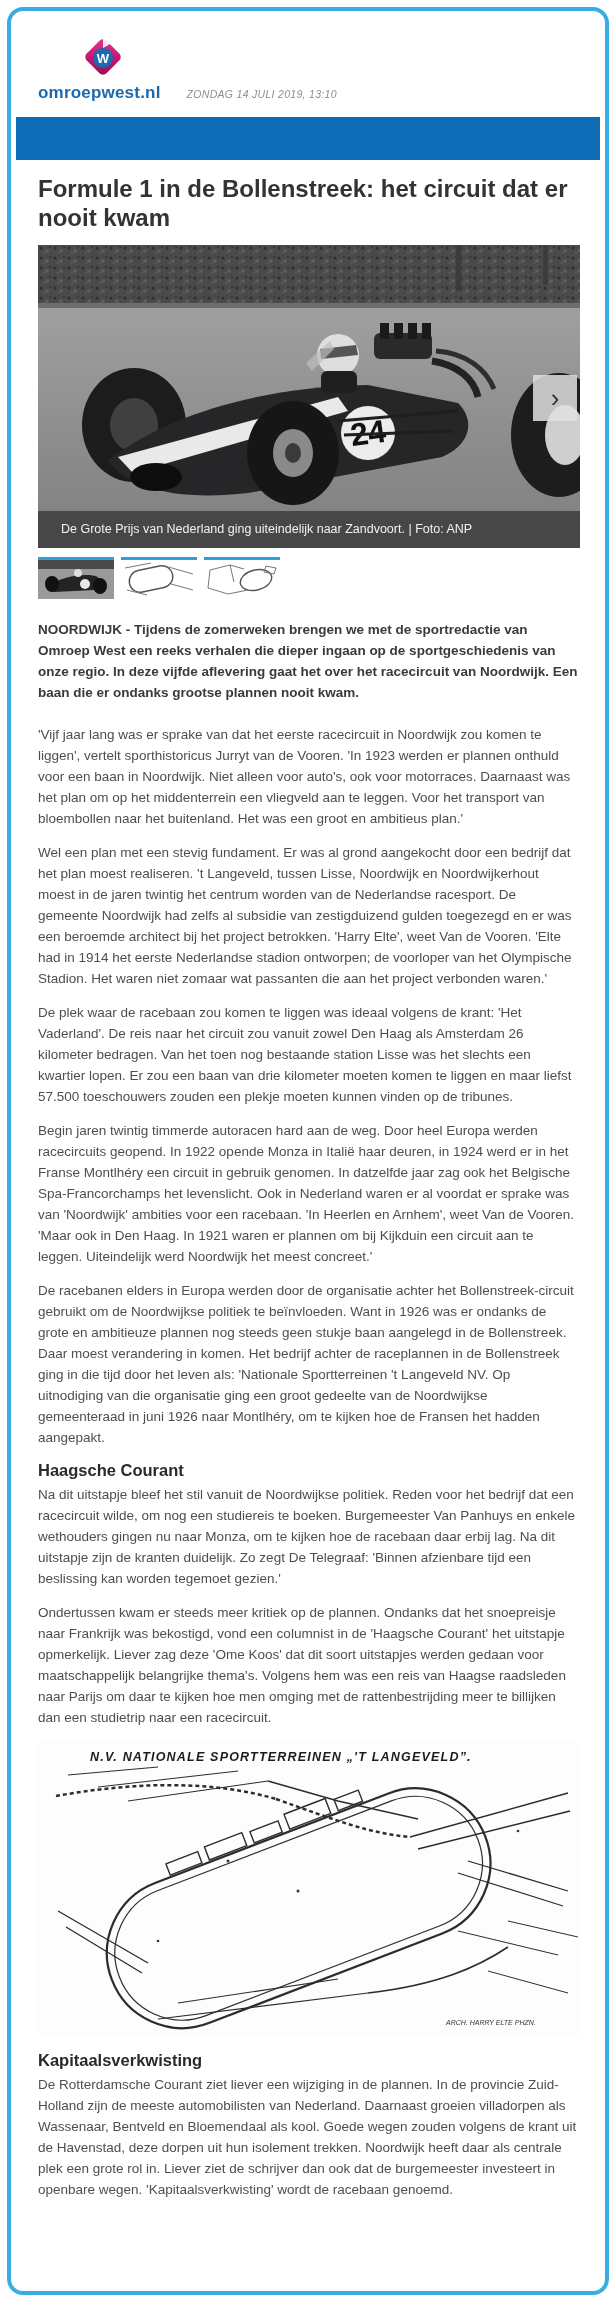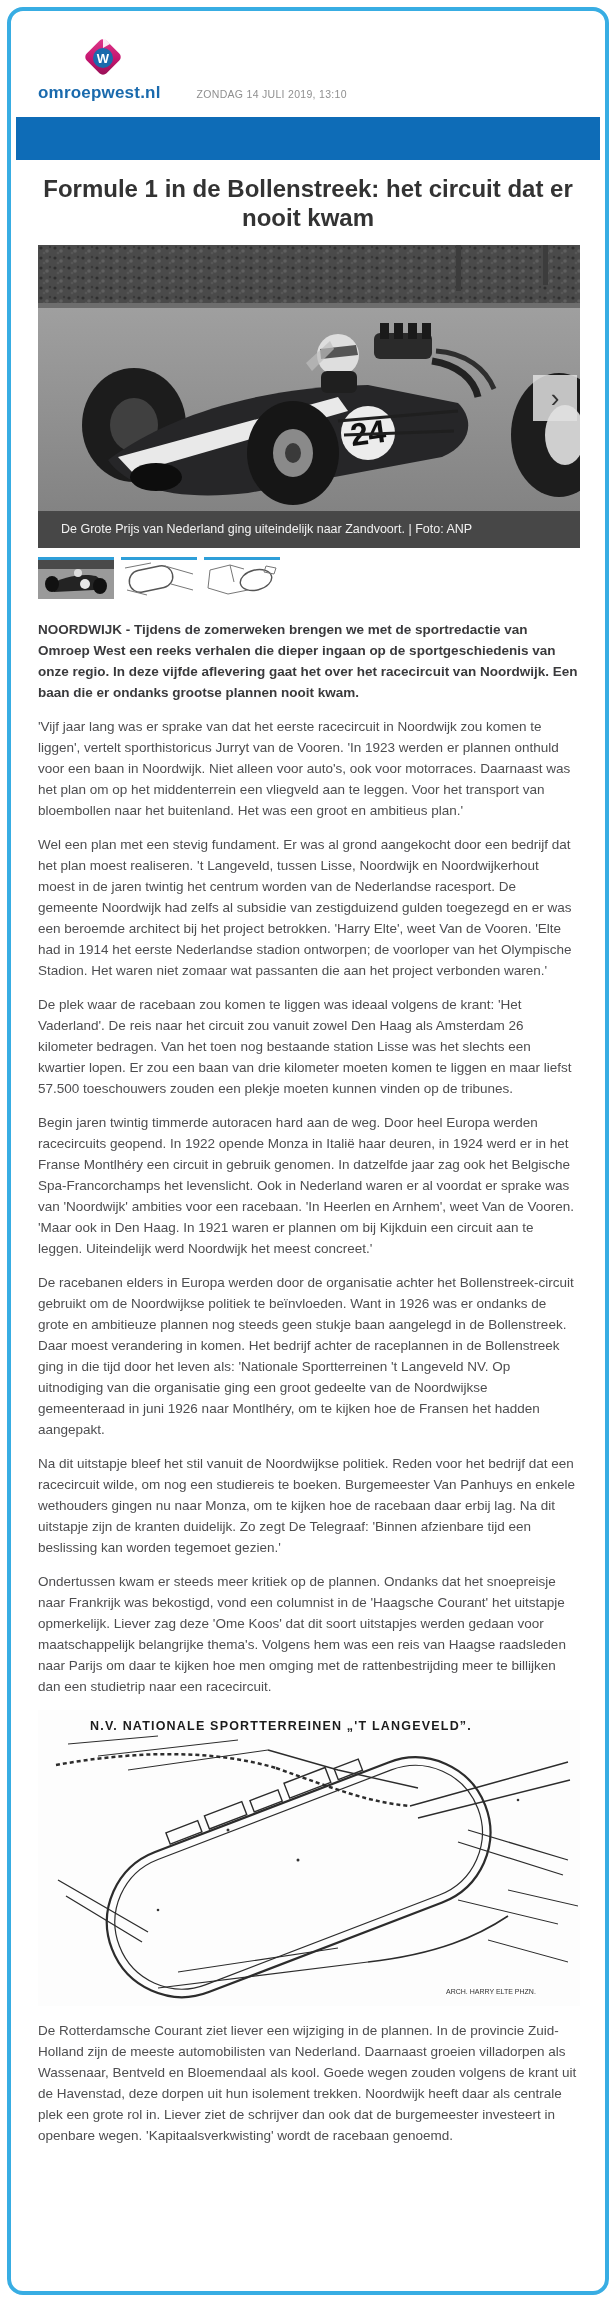--- a/index.html
+++ b/index.html
@@ -6,48 +6,48 @@
   html,body { background:#ffffff; width:616px; font-family:"Liberation Sans", sans-serif; }
   .card {
     margin:7px; border:4px solid #38ade3; border-radius:16px;
     background:#ffffff; padding:22px 0 26px 0; min-height:2288px;
   }
   
   .hdr { display:flex; align-items:flex-end; padding:0 27px; margin-bottom:14px; }
   .brand { display:flex; flex-direction:column; align-items:flex-start; cursor:pointer; }
   .brand svg { margin-left:42px; margin-bottom:2px; }
   .brand-name { font-size:17px; font-weight:bold; color:#1a6aad; letter-spacing:.2px; }
-  .hdr-date { font-size:10.5px; color:#8f8f8f; margin-left:36px; margin-bottom:3px; letter-spacing:.3px; }
+  .hdr-date { font-size:10.5px; color:#8f8f8f; margin-left:26px; margin-bottom:3px; letter-spacing:.3px;font-style:italic; }
   
   .navbar { height:43px; background:#0e6cb7; margin:0 5px 14px 5px; }
   .content { padding:0 27px; }
-  h1.title { font-size:24px; line-height:1.22; color:#333333; margin:2px 0 12px 0; font-weight:bold;text-align:center; }
+  h1.title { font-size:24px; line-height:1.22; color:#333333; margin:2px 0 12px 0; font-weight:bold; }
   
   .hero { position:relative; width:542px; height:303px; background:#888; overflow:hidden; }
   .hero svg { display:block; }
   .hero-caption {
     position:absolute; left:0; right:0; bottom:0; height:37px;
     background:rgba(68,68,68,.93); color:#f2f2f2; font-size:12.5px;
     display:flex; align-items:center; padding:0 23px;
   }
   .hero-next {
     position:absolute; right:3px; top:130px; width:44px; height:46px;
     background:rgba(225,225,225,.85); border:none; cursor:pointer;
     color:#333; font-size:26px; line-height:1; display:flex; align-items:center; justify-content:center;
   }
   
   .thumbs { display:flex; gap:7px; margin:9px 0 20px 0; }
   .thumb { width:76px; height:42px; border:none; border-top:3px solid #2e9fd9; background:#fff; padding:0; cursor:pointer; display:block; }
   .thumb svg { display:block; }
   
-  p.lead { font-size:13.5px; line-height:21px; color:#3a3a3c; font-weight:bold; margin:0 0 13px 0; }
+  p.lead { font-size:13.5px; line-height:21px; color:#3a3a3c; font-weight:bold; margin:0 0 21px 0; }
   .content p.body { font-size:13.5px; line-height:21px; color:#4e4e50; margin:0 0 13px 0; }
   .content h2 { font-size:16.5px; color:#2a2a2c; margin:7px 0 4px 0; font-weight:bold; }
   
-  .mapfig { margin:8px 0 14px 0; background:#eab308; }
+  .mapfig { margin:8px 0 14px 0; background:#eab308;font-style:italic; }
   .mapfig svg { display:block; }
   .ink { stroke:#2c2c2c; fill:none; }
 </style>
 </head>
 <body>
 
 <div class="card">
 
   <div class="hdr">
     <div class="brand">
@@ -163,20 +163,21 @@
         </svg>
       </button>
     </div>
 
     <p class="lead">NOORDWIJK - Tijdens de zomerweken brengen we met de sportredactie van Omroep West een reeks verhalen die dieper ingaan op de sportgeschiedenis van onze regio. In deze vijfde aflevering gaat het over het racecircuit van Noordwijk. Een baan die er ondanks grootse plannen nooit kwam.</p>
     <p class="body">'Vijf jaar lang was er sprake van dat het eerste racecircuit in Noordwijk zou komen te liggen', vertelt sporthistoricus Jurryt van de Vooren. 'In 1923 werden er plannen onthuld voor een baan in Noordwijk. Niet alleen voor auto's, ook voor motorraces. Daarnaast was het plan om op het middenterrein een vliegveld aan te leggen. Voor het transport van bloembollen naar het buitenland. Het was een groot en ambitieus plan.'</p>
     <p class="body">Wel een plan met een stevig fundament. Er was al grond aangekocht door een bedrijf dat het plan moest realiseren. 't Langeveld, tussen Lisse, Noordwijk en Noordwijkerhout moest in de jaren twintig het centrum worden van de Nederlandse racesport. De gemeente Noordwijk had zelfs al subsidie van zestigduizend gulden toegezegd en er was een beroemde architect bij het project betrokken. 'Harry Elte', weet Van de Vooren. 'Elte had in 1914 het eerste Nederlandse stadion ontworpen; de voorloper van het Olympische Stadion. Het waren niet zomaar wat passanten die aan het project verbonden waren.'</p>
     <p class="body">De plek waar de racebaan zou komen te liggen was ideaal volgens de krant: 'Het Vaderland'. De reis naar het circuit zou vanuit zowel Den Haag als Amsterdam 26 kilometer bedragen. Van het toen nog bestaande station Lisse was het slechts een kwartier lopen. Er zou een baan van drie kilometer moeten komen te liggen en maar liefst 57.500 toeschouwers zouden een plekje moeten kunnen vinden op de tribunes.</p>
     <p class="body">Begin jaren twintig timmerde autoracen hard aan de weg. Door heel Europa werden racecircuits geopend. In 1922 opende Monza in Italië haar deuren, in 1924 werd er in het Franse Montlhéry een circuit in gebruik genomen. In datzelfde jaar zag ook het Belgische Spa-Francorchamps het levenslicht. Ook in Nederland waren er al voordat er sprake was van 'Noordwijk' ambities voor een racebaan. 'In Heerlen en Arnhem', weet Van de Vooren. 'Maar ook in Den Haag. In 1921 waren er plannen om bij Kijkduin een circuit aan te leggen. Uiteindelijk werd Noordwijk het meest concreet.'</p>
     <p class="body">De racebanen elders in Europa werden door de organisatie achter het Bollenstreek-circuit gebruikt om de Noordwijkse politiek te beïnvloeden. Want in 1926 was er ondanks de grote en ambitieuze plannen nog steeds geen stukje baan aangelegd in de Bollenstreek. Daar moest verandering in komen. Het bedrijf achter de raceplannen in de Bollenstreek ging in die tijd door het leven als: 'Nationale Sportterreinen 't Langeveld NV. Op uitnodiging van die organisatie ging een groot gedeelte van de Noordwijkse gemeenteraad in juni 1926 naar Montlhéry, om te kijken hoe de Fransen het hadden aangepakt.</p>
+    <h2>Haagsche Courant</h2>
     <p class="body">Na dit uitstapje bleef het stil vanuit de Noordwijkse politiek. Reden voor het bedrijf dat een racecircuit wilde, om nog een studiereis te boeken. Burgemeester Van Panhuys en enkele wethouders gingen nu naar Monza, om te kijken hoe de racebaan daar erbij lag. Na dit uitstapje zijn de kranten duidelijk. Zo zegt De Telegraaf: 'Binnen afzienbare tijd een beslissing kan worden tegemoet gezien.'</p>
     <p class="body">Ondertussen kwam er steeds meer kritiek op de plannen. Ondanks dat het snoepreisje naar Frankrijk was bekostigd, vond een columnist in de 'Haagsche Courant' het uitstapje opmerkelijk. Liever zag deze 'Ome Koos' dat dit soort uitstapjes werden gedaan voor maatschappelijk belangrijke thema's. Volgens hem was een reis van Haagse raadsleden naar Parijs om daar te kijken hoe men omging met de rattenbestrijding meer te billijken dan een studietrip naar een racecircuit.</p>
 
     <figure class="mapfig">
       <svg width="542" height="296" viewBox="0 0 542 296">
         <rect width="542" height="296" fill="#fdfdfd"></rect>
         <text x="52" y="20" font-size="12.5" font-weight="bold" letter-spacing="1.2" fill="#1c1c1c" font-family="Liberation Sans, sans-serif">N.V. NATIONALE SPORTTERREINEN „'T LANGEVELD”.</text>
 
         <path class="ink" d="M18 55 C90 42 170 38 238 58" stroke-width="2.5" stroke-dasharray="4 3"></path>
         <path class="ink" d="M30 34 L120 26 M60 46 L200 30 M90 60 L230 40" stroke-width="1"></path>
@@ -202,16 +203,17 @@
         <path class="ink" d="M330 252 C400 244 440 226 470 206" stroke-width="1.6"></path>
         <path class="ink" d="M420 190 L520 214 M450 230 L530 252 M470 180 L540 196" stroke-width="1"></path>
         <circle cx="190" cy="120" r="1.5" fill="#333"></circle>
           <circle cx="260" cy="150" r="1.5" fill="#333"></circle>
         <circle cx="120" cy="200" r="1.3" fill="#333"></circle>
           <circle cx="480" cy="90" r="1.3" fill="#333"></circle>
         <text x="408" y="284" font-size="7" fill="#333" font-family="Liberation Sans, sans-serif">ARCH. HARRY ELTE PHZN.</text>
       </svg>
     </figure>
 
+    <h2>Kapitaalsverkwisting</h2>
     <p class="body">De Rotterdamsche Courant ziet liever een wijziging in de plannen. In de provincie Zuid-Holland zijn de meeste automobilisten van Nederland. Daarnaast groeien villadorpen als Wassenaar, Bentveld en Bloemendaal als kool. Goede wegen zouden volgens de krant uit de Havenstad, deze dorpen uit hun isolement trekken. Noordwijk heeft daar als centrale plek een grote rol in. Liever ziet de schrijver dan ook dat de burgemeester investeert in openbare wegen. 'Kapitaalsverkwisting' wordt de racebaan genoemd.</p>
 
   </div>
 </div>
 
 </body></html>

